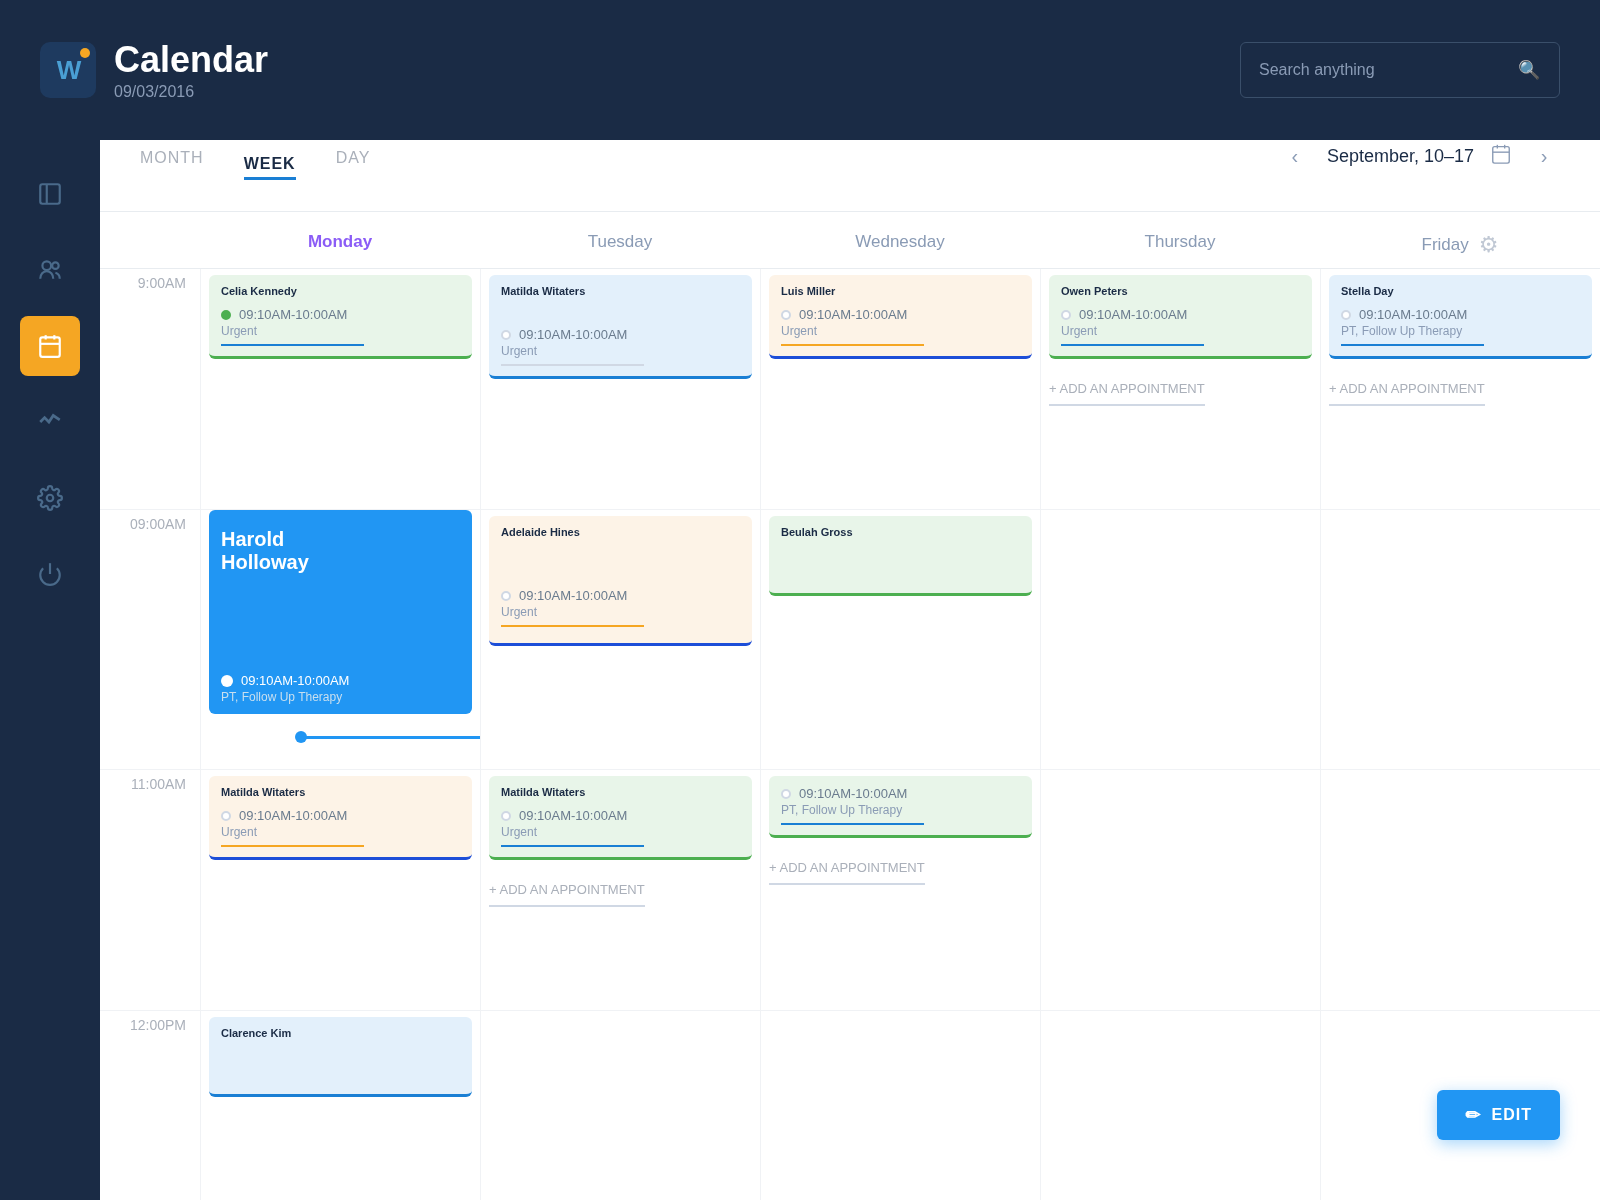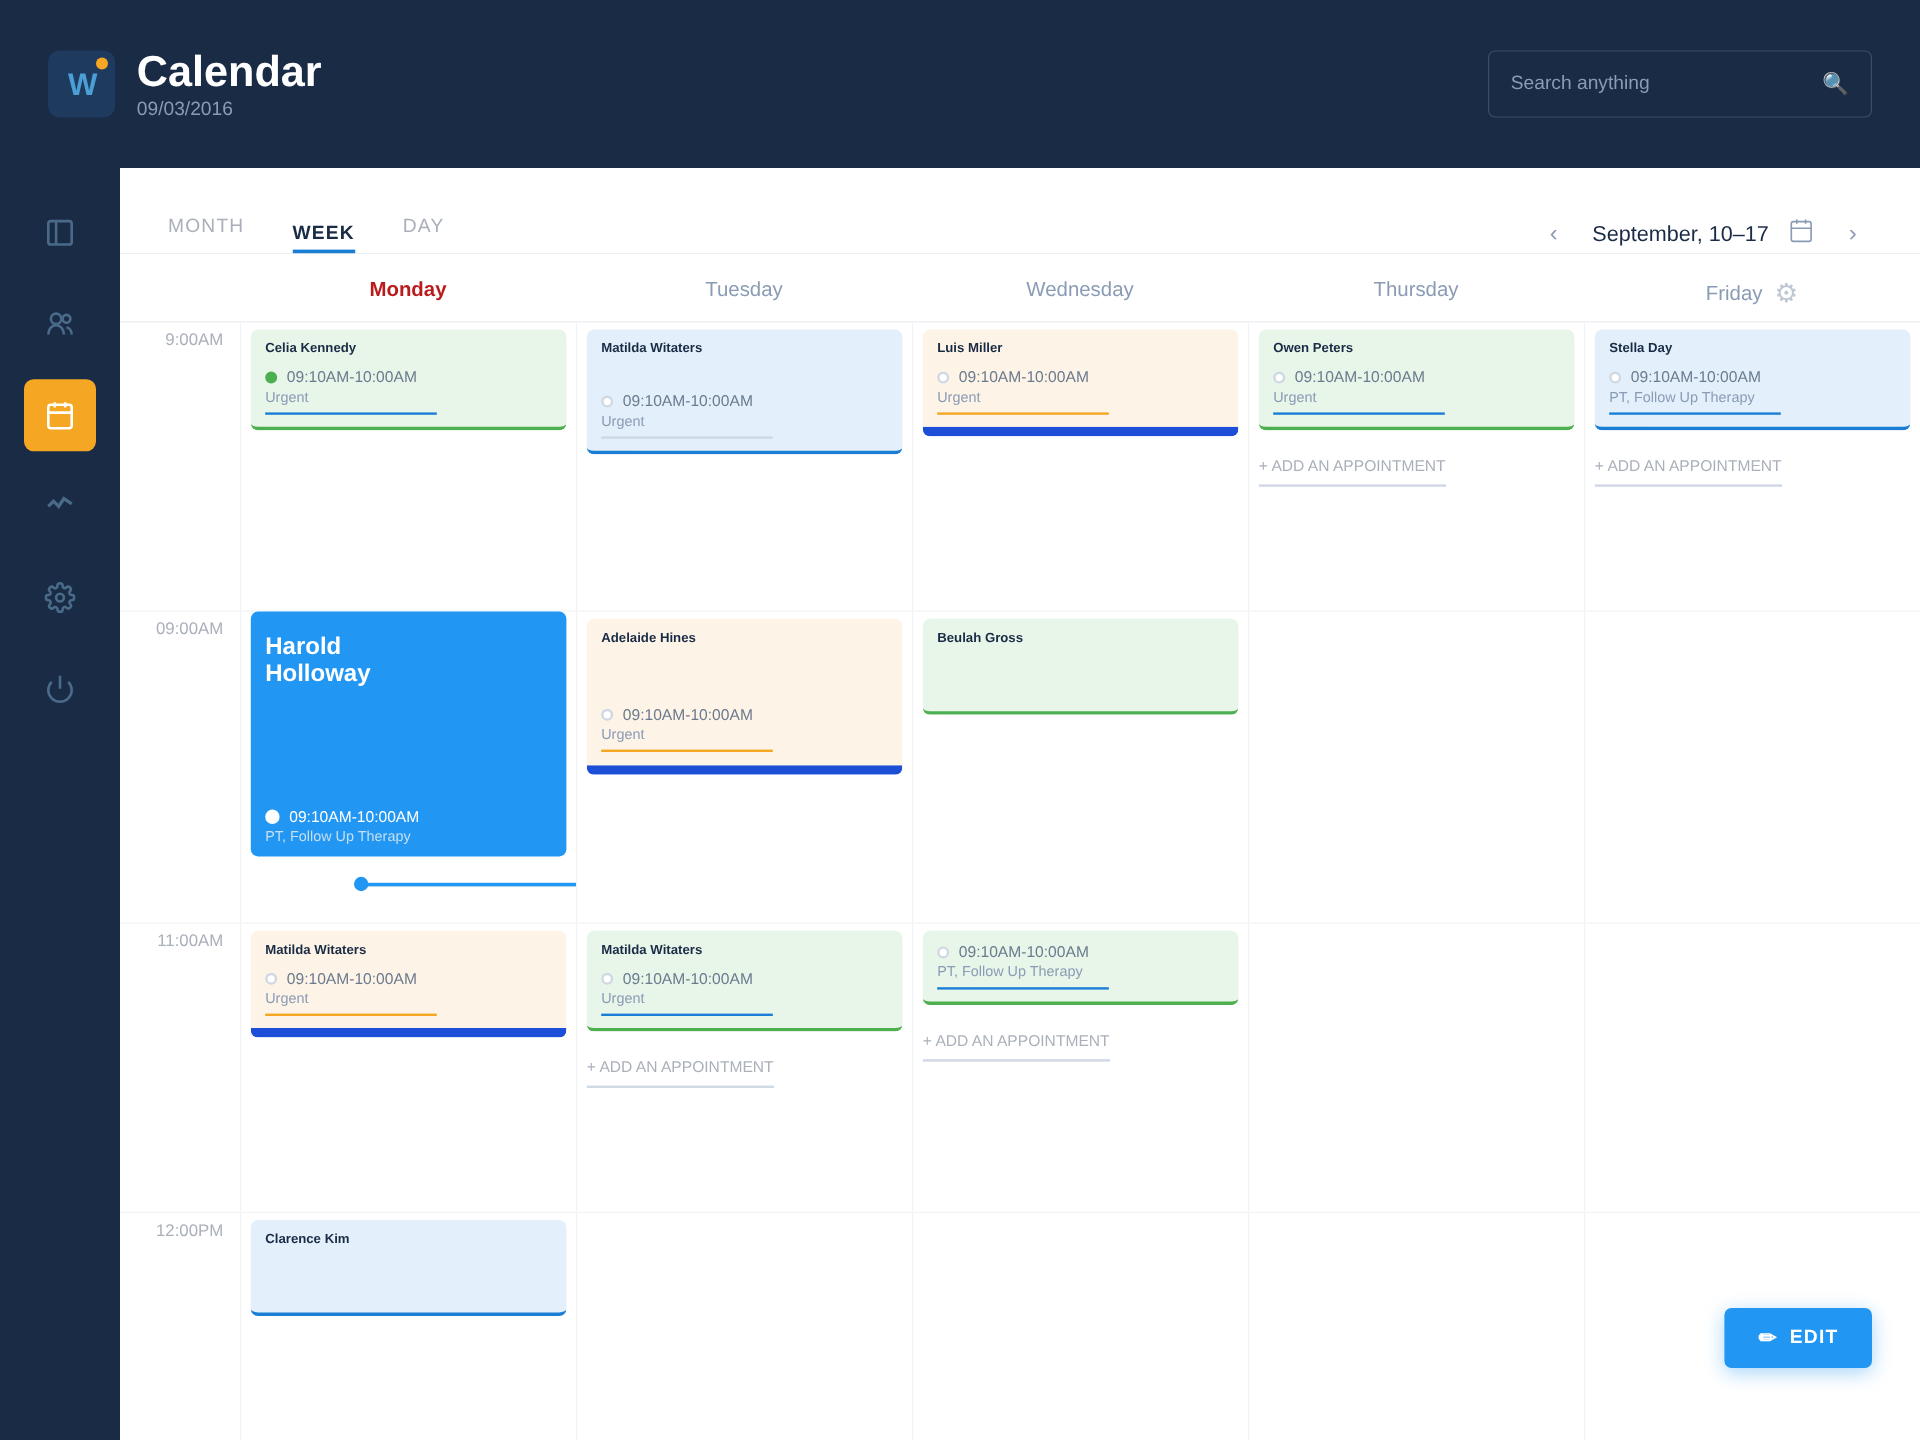--- a/index.html
+++ b/index.html
@@ -88,21 +88,21 @@
       flex: 1;
       background: #fff;
       display: flex;
       flex-direction: column;
       overflow: hidden;
     }
 
     
     .view-tabs {
       display: flex;
-      align-items: flex-end;
+      align-items: flex-start;
       padding: 0 40px;
       height: 72px;
       border-bottom: 1px solid #e8ecf0;
       justify-content: space-between;
     }
     .tabs-left { display: flex; gap: 40px; align-items: center; }
     .tab {
       font-size: 16px;
       color: #aab0ba;
       font-weight: 500;
@@ -144,21 +144,21 @@
       top: 0;
       background: #fff;
       z-index: 10;
     }
     .grid-header-cell {
       text-align: center;
       font-size: 17px;
       color: #8a9bb5;
       font-weight: 400;
     }
-    .grid-header-cell.bold { color: #b91c1c; font-weight: 700; }
+    .grid-header-cell.bold { color: #8b5cf6; font-weight: 700; }
     .grid-header-cell:last-child { display: flex; align-items: center; justify-content: center; gap: 10px; }
     .settings-icon { color: #c0c8d4; font-size: 22px; cursor: pointer; }
 
     .time-slot-row {
       display: grid;
       grid-template-columns: 100px repeat(5, 1fr);
       min-height: 240px;
       border-bottom: 1px solid #f0f2f5;
     }
     .time-label {
@@ -178,21 +178,21 @@
     
     .appt-card {
       border-radius: 6px;
       padding: 10px 12px;
       margin-bottom: 8px;
       position: relative;
       cursor: pointer;
     }
     .appt-card.green { background: #e8f5e9; border-bottom: 3px solid #4caf50; }
     .appt-card.blue { background: #e3f0fb; border-bottom: 3px solid #1a7fd4; }
-    .appt-card.orange { background: #fdf3e7; border-bottom: 8px solid #1d4ed8; }
+    .appt-card.orange { background: #fdf3e7; border-bottom: 3px solid #1d4ed8; }
     .appt-card.blue-filled { background: #2196f3; color: #fff; }
     .appt-name {
       font-size: 11px;
       font-weight: 700;
       color: #1a2b45;
       margin-bottom: 10px;
     }
     .appt-card.blue-filled .appt-name { color: #fff; font-size: 18px; }
     .appt-card.blue-filled .appt-time { color: #fff; }
     .appt-card.blue-filled .appt-type { color: #e3f0fb; }

